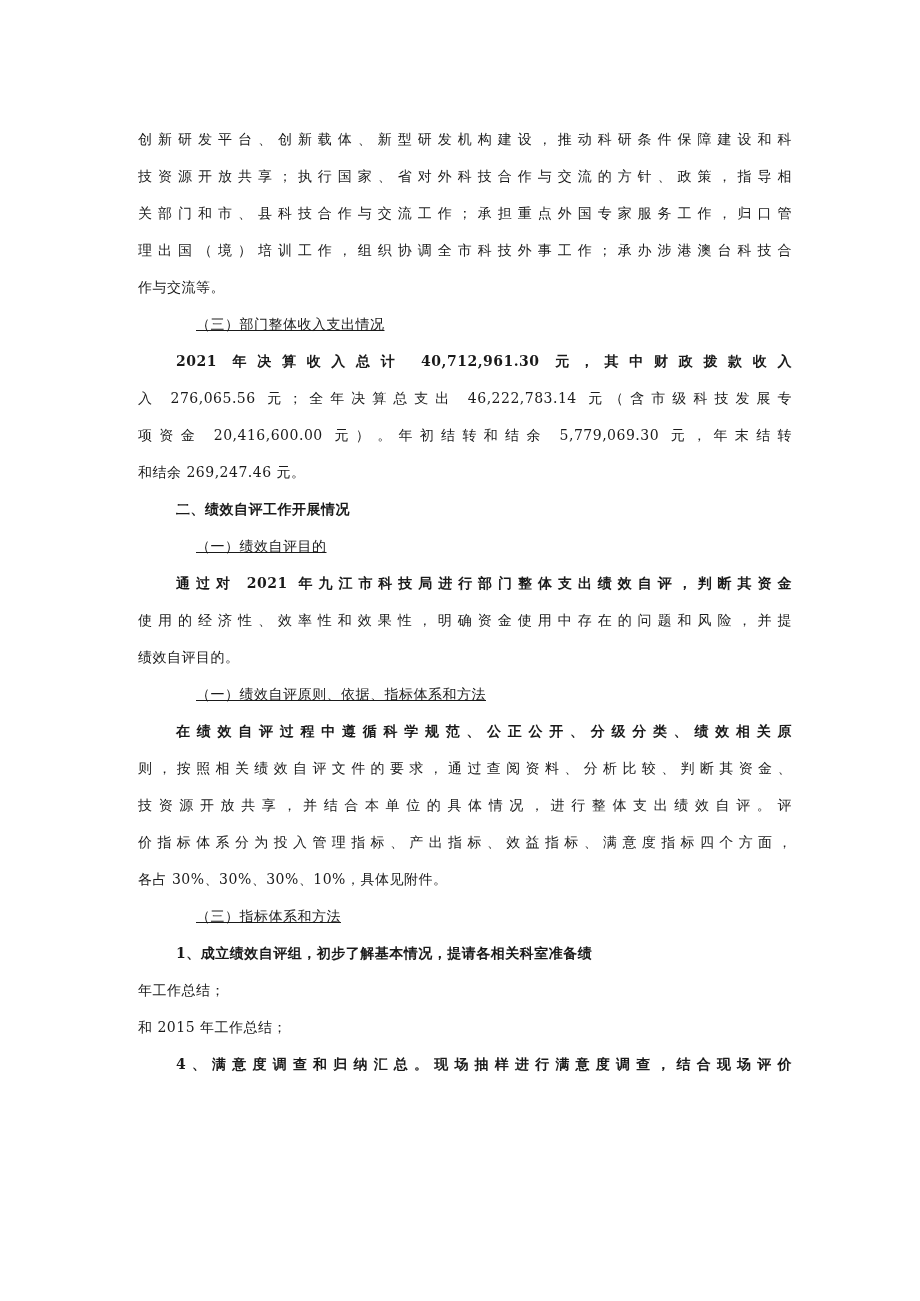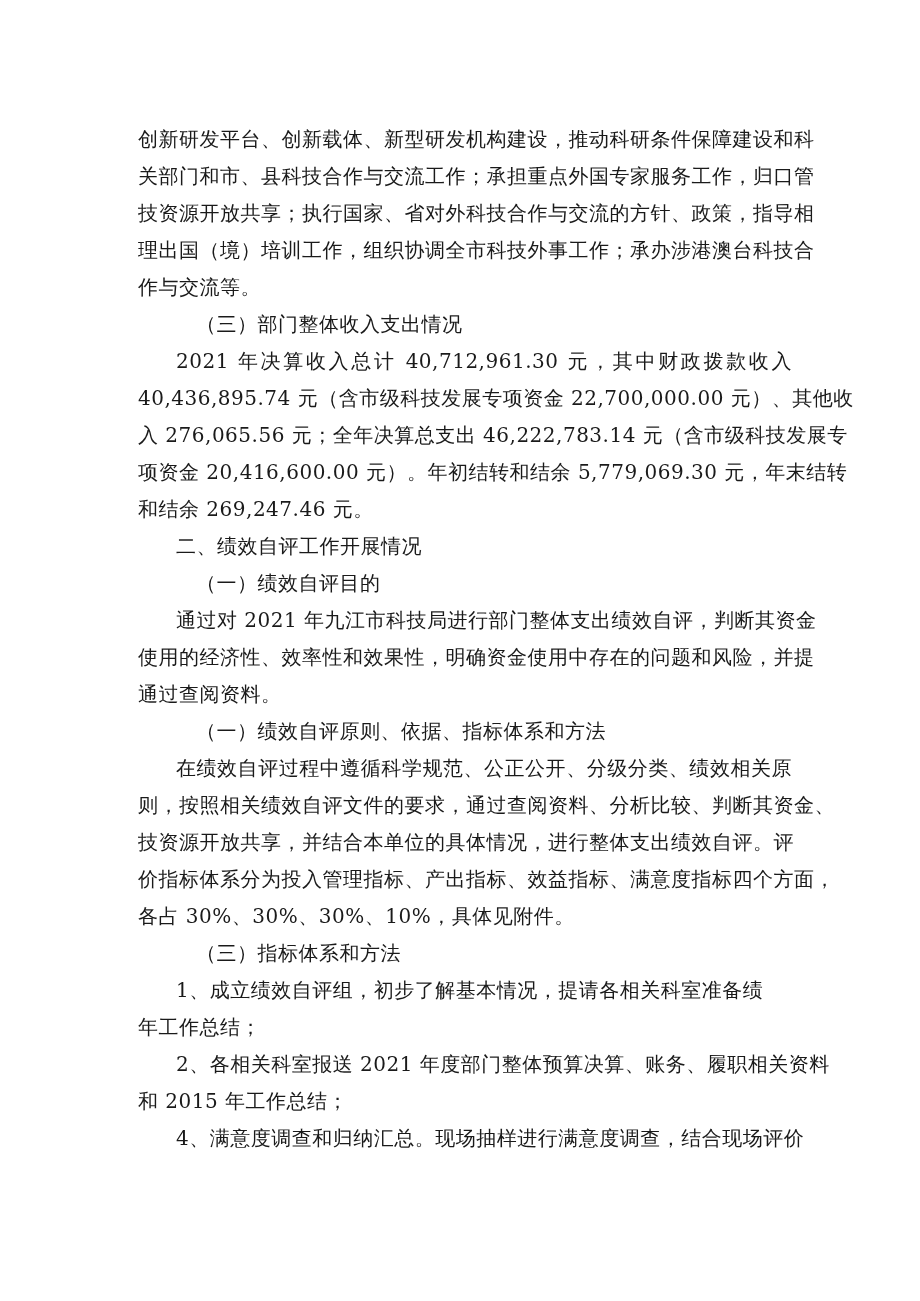--- a/index.html
+++ b/index.html
@@ -17,64 +17,62 @@
     }
     .page {
       position: absolute;
       left: 138px;
       top: 121px;
       width: 654px;
     }
     .line {
       height: 37px;
       line-height: 37px;
-      font-size: 20px;
+      font-size: 14px;
       white-space: nowrap;
       letter-spacing: 0.5px;
     }
     .justify {
       text-align: justify;
       text-align-last: justify;
     }
-    .indent1 { padding-left: 38px; }
-    .indent2 { padding-left: 58px; }
+    .indent1 { padding-left: 38px; font-weight: bold; }
+    .indent2 { padding-left: 58px; text-decoration: underline; }
   </style>
 </head>
 <body>
 
 <div class="page">
   <div class="line justify">创新研发平台、创新载体、新型研发机构建设，推动科研条件保障建设和科</div>
+  <div class="line justify">技资源开放共享；执行国家、省对外科技合作与交流的方针、政策，指导相</div>
   <div class="line justify">关部门和市、县科技合作与交流工作；承担重点外国专家服务工作，归口管</div>
-  <div class="line justify">技资源开放共享；执行国家、省对外科技合作与交流的方针、政策，指导相</div>
   <div class="line justify">理出国（境）培训工作，组织协调全市科技外事工作；承办涉港澳台科技合</div>
   <div class="line">作与交流等。</div>
 
   <div class="line indent2">（三）部门整体收入支出情况</div>
 
   <div class="line justify indent1">2021 年决算收入总计 40,712,961.30 元，其中财政拨款收入</div>
-  <div class="line justify">40,436,895.74 元（含市级科技发展专项资金 22,700,000.00 元）、其他收</div>
   <div class="line justify">入 276,065.56 元；全年决算总支出 46,222,783.14 元（含市级科技发展专</div>
   <div class="line justify">项资金 20,416,600.00 元）。年初结转和结余 5,779,069.30 元，年末结转</div>
   <div class="line">和结余 269,247.46 元。</div>
 
   <div class="line indent1">二、绩效自评工作开展情况</div>
   <div class="line indent2">（一）绩效自评目的</div>
 
   <div class="line justify indent1">通过对 2021 年九江市科技局进行部门整体支出绩效自评，判断其资金</div>
   <div class="line justify">使用的经济性、效率性和效果性，明确资金使用中存在的问题和风险，并提</div>
-  <div class="line">通过查阅资料。</div>
+  <div class="line">绩效自评目的。</div>
 
   <div class="line indent2">（一）绩效自评原则、依据、指标体系和方法</div>
 
   <div class="line justify indent1">在绩效自评过程中遵循科学规范、公正公开、分级分类、绩效相关原</div>
   <div class="line justify">则，按照相关绩效自评文件的要求，通过查阅资料、分析比较、判断其资金、</div>
   <div class="line justify">技资源开放共享，并结合本单位的具体情况，进行整体支出绩效自评。评</div>
   <div class="line justify">价指标体系分为投入管理指标、产出指标、效益指标、满意度指标四个方面，</div>
   <div class="line">各占 30%、30%、30%、10%，具体见附件。</div>
 
   <div class="line indent2">（三）指标体系和方法</div>
 
   <div class="line indent1">1、成立绩效自评组，初步了解基本情况，提请各相关科室准备绩</div>
   <div class="line">年工作总结；</div>
-  <div class="line justify indent1">2、各相关科室报送 2021 年度部门整体预算决算、账务、履职相关资料</div>
   <div class="line">和 2015 年工作总结；</div>
   <div class="line justify indent1">4、满意度调查和归纳汇总。现场抽样进行满意度调查，结合现场评价</div>
 </div>
 
 </body></html>

